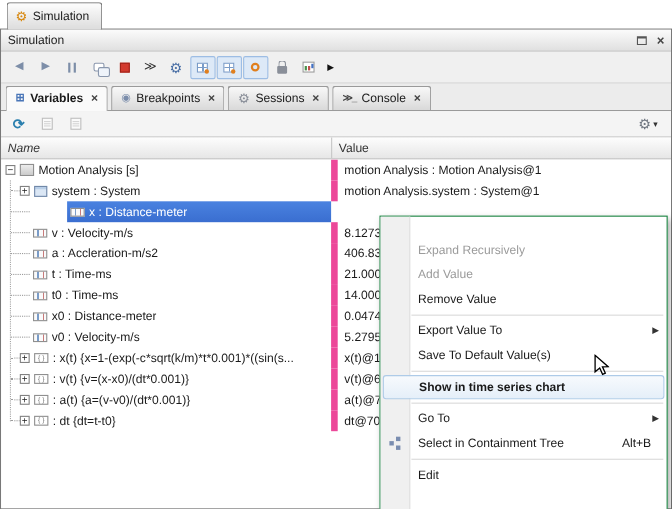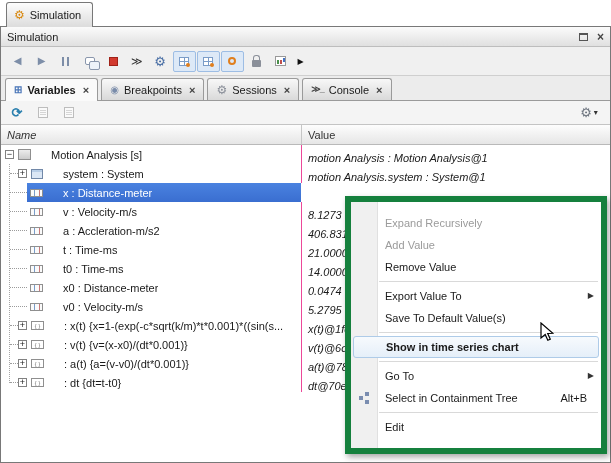--- a/index.html
+++ b/index.html
@@ -80,44 +80,44 @@
 
   
   .thead{height:20px;flex:none;display:flex;align-items:center;
          background:linear-gradient(#fdfdfd,#e6e6e6);border-bottom:1px solid #b9b9b9;color:#333;}
   .hname{width:300px;flex:none;padding-left:6px;font-style:italic;}
   .hvalue{flex:1;border-left:1px solid #c6c6c6;padding-left:6px;height:100%;display:flex;align-items:center;}
   .tbody{flex:1;background:#fff;position:relative;overflow:hidden;}
   .tree-vline{position:absolute;left:8px;top:19px;height:219px;border-left:1px dotted #a5a5a5;}
   .trow{display:flex;height:19px;align-items:center;position:relative;}
   .tcell.name{width:300px;flex:none;display:flex;align-items:center;height:100%;padding-left:4px;min-width:0;}
-  .tcell.value{flex:1;height:100%;display:flex;align-items:flex-end;padding-left:6px;border-left:1px solid #ec4899;
-               white-space:nowrap;overflow:hidden;min-width:0;font-style:italic;}
+  .tcell.value{flex:1;height:100%;display:flex;align-items:center;padding-left:6px;border-left:6px solid #ec4899;
+               white-space:nowrap;overflow:hidden;min-width:0;}
   .stub{display:inline-block;width:8px;border-top:1px dotted #9b9b9b;margin-left:5px;flex:none;}
   .stub.long{width:17px;}
   .toggle{width:9px;height:9px;flex:none;border:1px solid #818181;background:#fff;font-size:9px;
           line-height:7px;text-align:center;color:#222;display:inline-flex;align-items:center;
           justify-content:center;margin-right:1px;}
-  .hl{display:flex;align-items:center;flex:1;height:100%;gap:20px;padding-left:3px;min-width:0;}
-  .trow.selected .hl{background:linear-gradient(#4a82e0,#3a6ed0);}
+  .hl{display:flex;align-items:center;flex:1;height:100%;gap:4px;padding-left:3px;min-width:0;}
+  .trow.selected .hl{background:linear-gradient(#4a82e0,#3a6ed0);margin-left:34px;}
   .trow.selected .row-label{color:#fff;}
   .row-label{white-space:nowrap;overflow:hidden;}
   .row-icon{flex:none;}
   .analysis-icon{width:13px;height:11px;border:1px solid #8f8f8f;background:linear-gradient(#ececec,#cccccc);}
   .part-icon{width:12px;height:10px;border:1px solid #7188a8;background:#dbe7f5;box-shadow:inset 0 2px 0 #b9cfe8;}
   .value-property-icon{width:13px;height:8px;border:1px solid #8f8f8f;background:#fafafa;
       background-image:linear-gradient(90deg,transparent 3px,#7a9cc8 3px,#7a9cc8 4px,transparent 4px,
         transparent 8px,#c87a7a 8px,#c87a7a 9px,transparent 9px);}
   .constraint-icon{width:13px;height:9px;border:1px solid #8f8f8f;background:#fff;
       display:flex;align-items:center;justify-content:center;}
   .constraint-icon::after{content:'{ }';font-size:6px;color:#777;line-height:1;}
 
   
-  .ctx-menu{position:absolute;left:345px;top:196px;width:262px;background:#fff;border:6px solid #15803d;
-            padding:10px 0;z-index:10;box-shadow:2px 3px 6px rgba(0,0,0,0.35);}
+  .ctx-menu{position:absolute;left:345px;top:196px;width:262px;background:#fff;border:1px solid #15803d;
+            padding:20px 0;z-index:10;box-shadow:2px 3px 6px rgba(0,0,0,0.35);}
   .ctx-menu::before{content:'';position:absolute;left:0;top:0;bottom:0;width:26px;background:#f0f0f0;
             border-right:1px solid #e0e0e0;}
   .mi{position:relative;height:22px;line-height:22px;padding-left:34px;padding-right:20px;
       white-space:nowrap;color:#1a1a1a;}
   .mi.disabled{color:#9b9b9b;}
   .mi.bold .mi-label{font-weight:bold;}
   .mi.hover{margin:0 2px;padding-left:32px;border:1px solid #aecbe8;border-radius:3px;
             background:linear-gradient(#f7fafd,#e5eff9);line-height:20px;}
   .mi-shortcut{position:absolute;right:14px;}
   .mi-sub{position:absolute;right:7px;font-size:8px;color:#333;}

